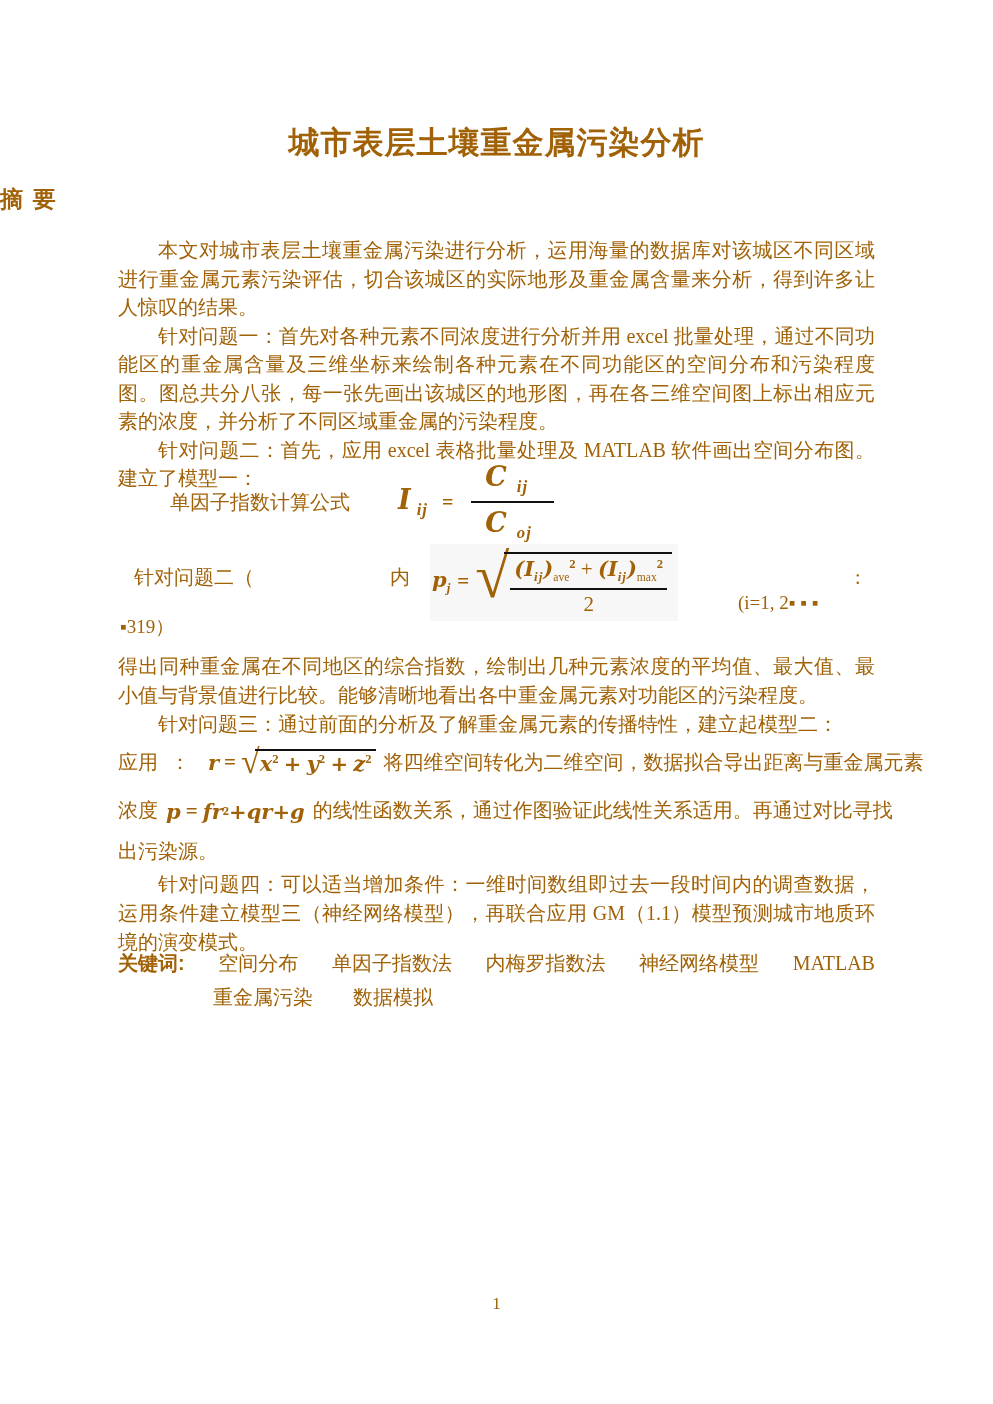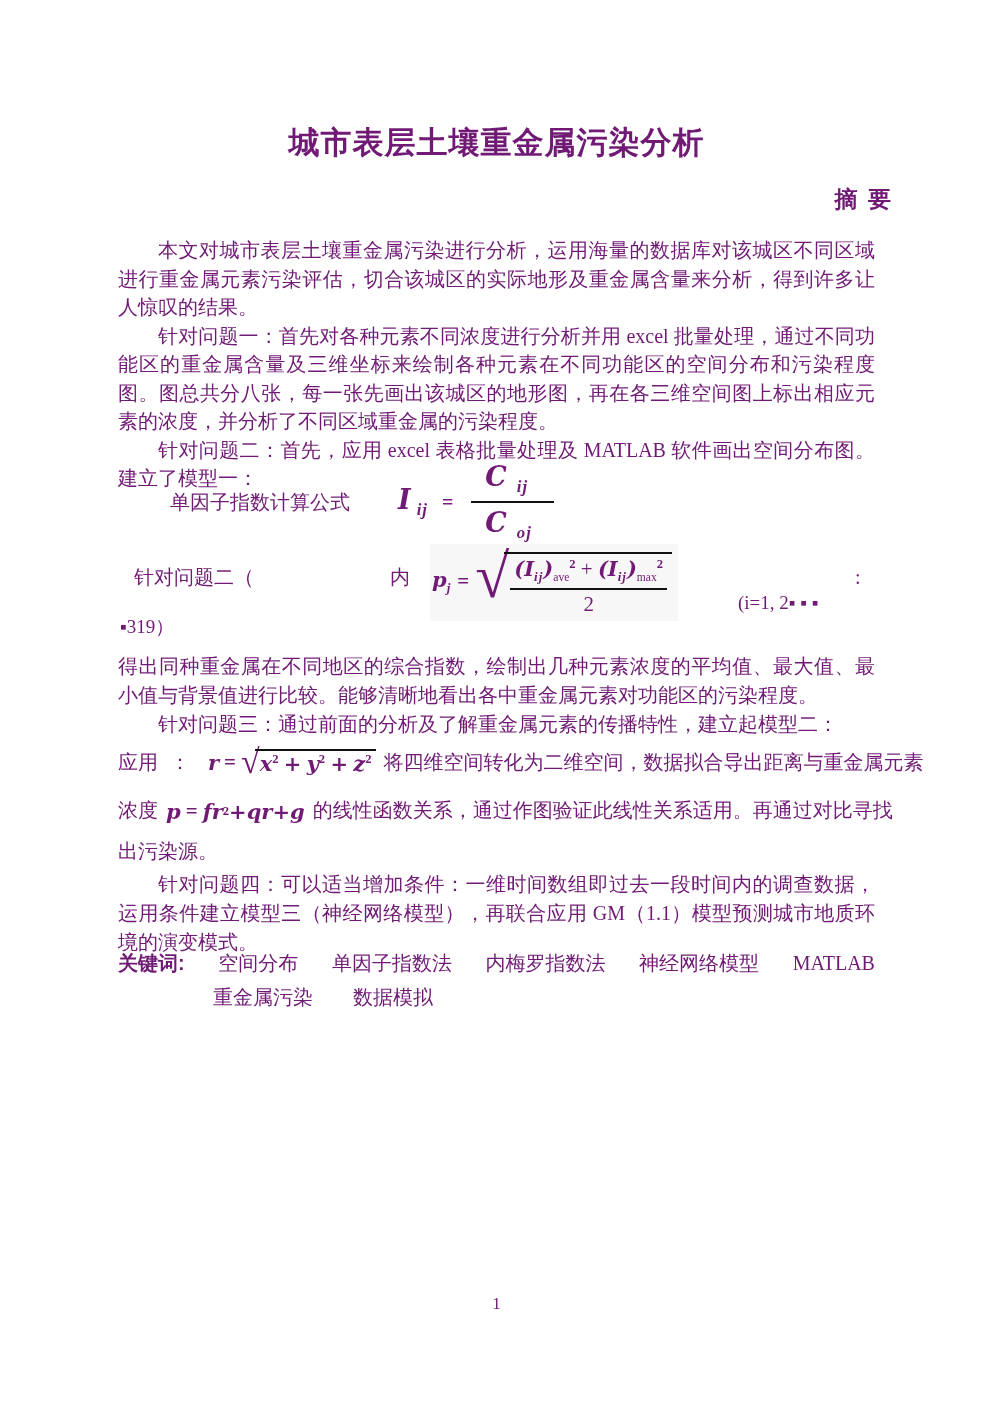--- a/index.html
+++ b/index.html
@@ -1,31 +1,31 @@
 <!DOCTYPE html>
 <html><head>
 <meta charset="utf-8">
 <style>
   html,body { margin:0; padding:0; background:#ffffff; }
   .page {
     position:relative; width:993px; height:1404px; margin:0 auto;
-    background:#ffffff; color:#701a75; overflow:hidden;
+    background:#ffffff; color:#a16207; overflow:hidden;
     font-family:"Liberation Serif","DejaVu Serif",serif;
   }
   .abs { position:absolute; left:118px; width:757px; }
 
   
   .doc-title {
     left:0; width:993px; top:122px; text-align:center;
     font-family:"Liberation Sans","DejaVu Sans",sans-serif;
     font-size:31px; font-weight:600; letter-spacing:1px;
   }
   .abstract-heading {
-    left:0; width:893px; top:184px; text-align:right;
-    font-family:Liberation Sans, sans-serif;
+    left:0; width:893px; top:184px; text-align:left;
+    font-family:Liberation Serif, serif;
     font-size:23px; font-weight:600; letter-spacing:2px;
   }
 
   
   .body-text { font-size:20px; line-height:28.5px; text-align:justify; }
   .body-text p { margin:0; }
   .indent { text-indent:2em; }
   .block-a { top:236px; }
   .block-b { top:652px; line-height:29px; }
   .model2  { top:746px; font-size:20px; }

